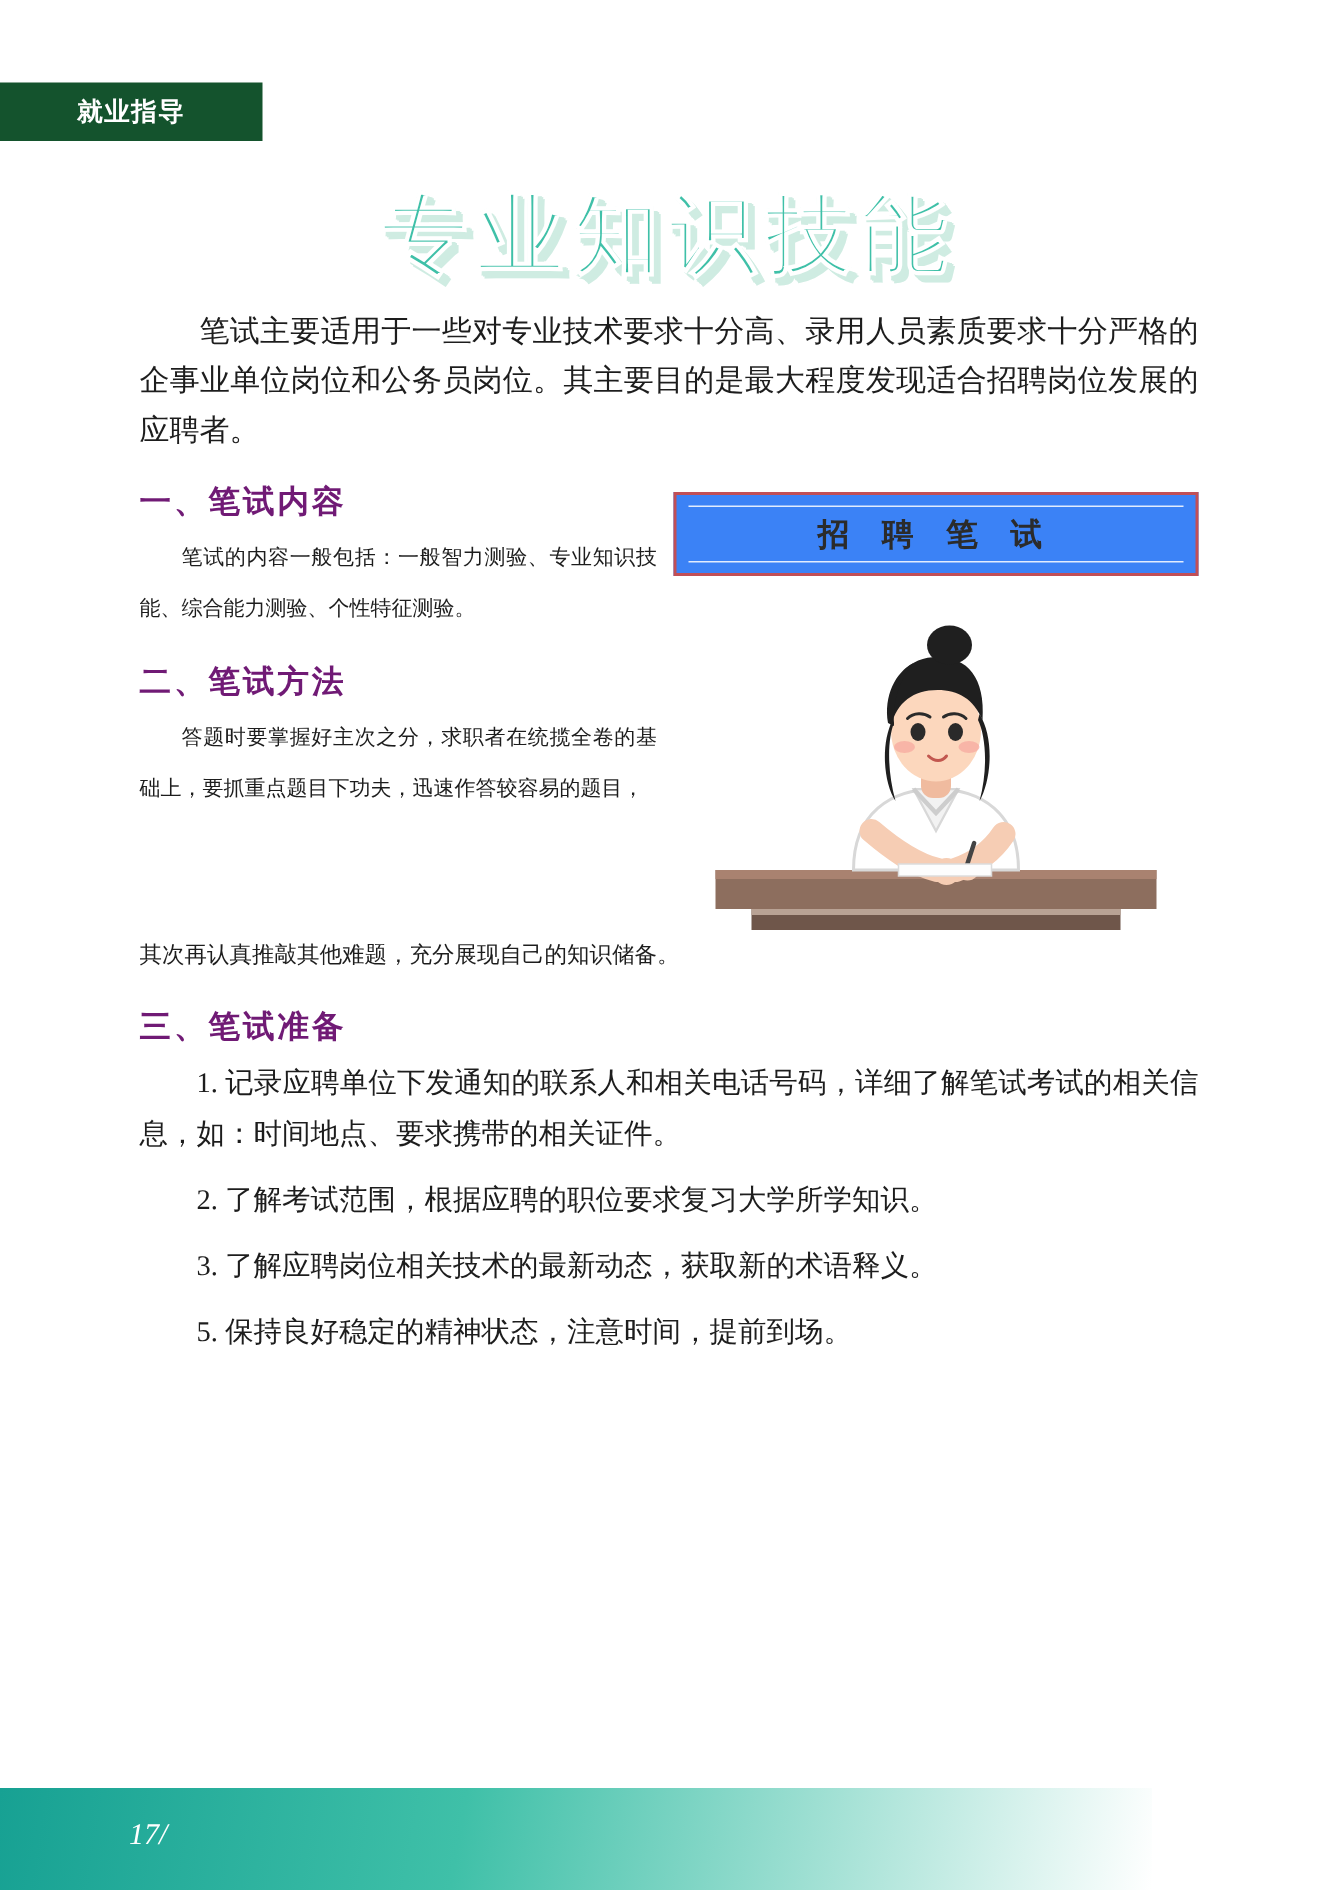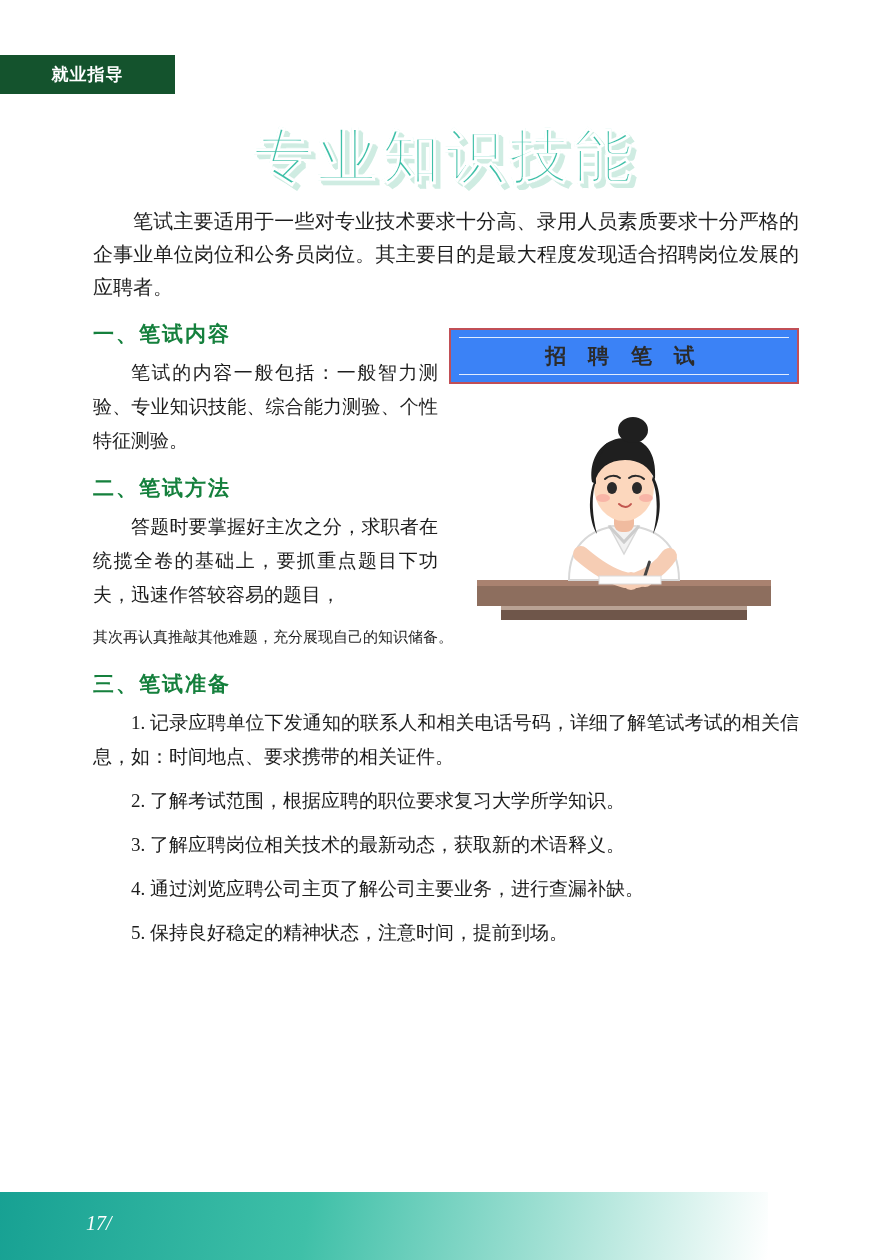--- a/index.html
+++ b/index.html
@@ -70,35 +70,35 @@
     line-height: 33px;
     color: #1d1d1d;
     text-align: justify;
     text-indent: 2em;
     margin: 0 0 6px 0;
   }
   .heading {
     font-family: Liberation Mono, monospace;
     font-size: 21px;
     font-weight: bold;
-    color: #15803d;
+    color: #701a75;
     letter-spacing: 2px;
     margin: 16px 0 8px 0;
   }
 
   
   .two-col {
     position: relative;
     min-height: 300px;
   }
   .left-col {
     width: 345px;
   }
   .left-col .para {
-    font-size: 19px;
+    font-size: 14px;
     line-height: 34px;
   }
   .figure {
     position: absolute;
     right: 0;
     top: 8px;
     width: 350px;
   }
   .fig-banner {
     background: #3b82f6;
@@ -247,19 +247,18 @@
     </div>
   </div>
 
   <p class="full-after">其次再认真推敲其他难题，充分展现自己的知识储备。</p>
 
   <h3 class="heading">三、笔试准备</h3>
 
   <p class="list-item">1. 记录应聘单位下发通知的联系人和相关电话号码，详细了解笔试考试的相关信息，如：时间地点、要求携带的相关证件。</p>
   <p class="list-item">2. 了解考试范围，根据应聘的职位要求复习大学所学知识。</p>
   <p class="list-item">3. 了解应聘岗位相关技术的最新动态，获取新的术语释义。</p>
-  <p class="list-item">4. 通过浏览应聘公司主页了解公司主要业务，进行查漏补缺。</p>
   <p class="list-item">5. 保持良好稳定的精神状态，注意时间，提前到场。</p>
 </div>
 
 <div class="footer">
   <span class="page-num">17/</span>
 </div>
 
 </body></html>

